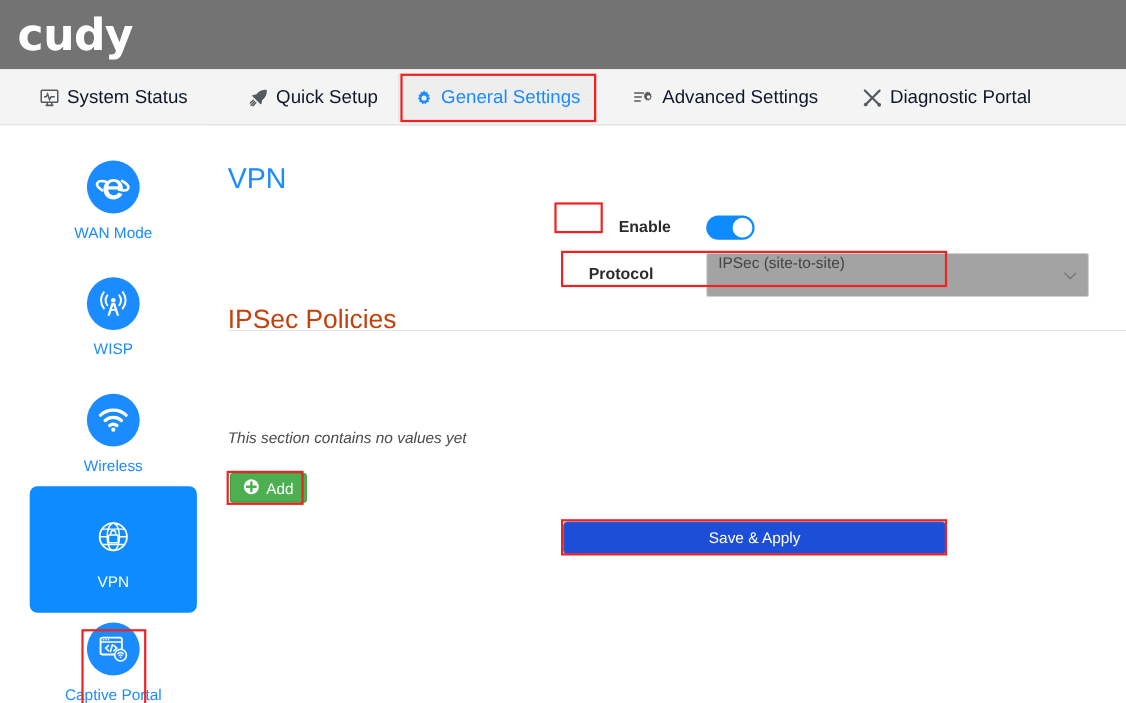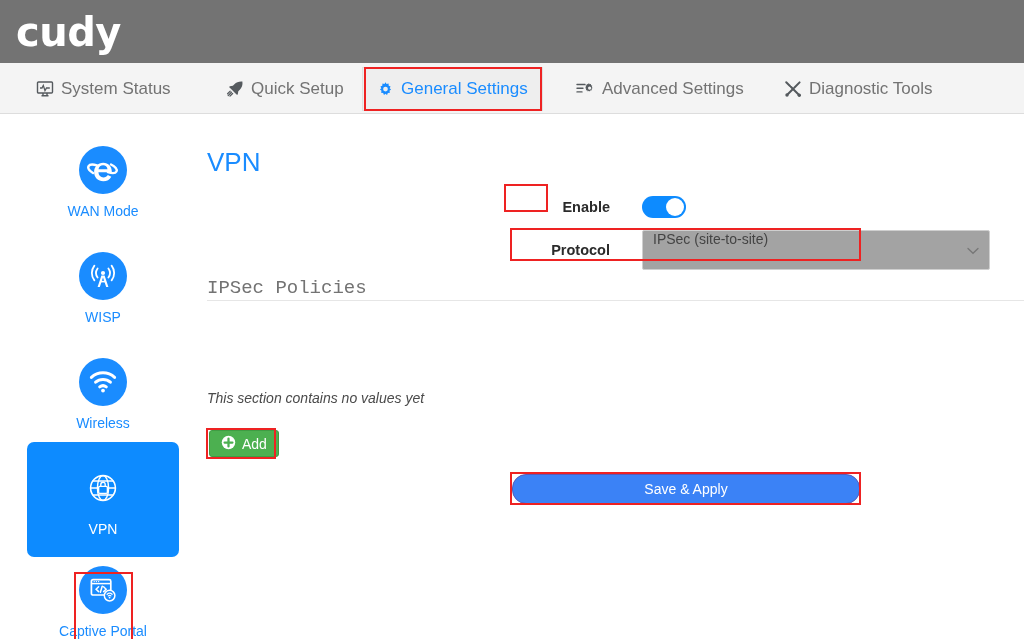--- a/index.html
+++ b/index.html
@@ -49,21 +49,21 @@
   .nav-tab {
     position: absolute;
     top: 4px;
     height: 44px;
     display: flex;
     align-items: center;
     gap: 7px;
     padding: 0 14px;
     box-sizing: border-box;
     font-size: 17px;
-    color: #737373;
+    color: #0f172a;
     white-space: nowrap;
     cursor: pointer;
   }
   .nav-tab.active {
     background: #eeeeee;
     border: 1px solid #e0e0e0;
     color: #1a8cff;
   }
   .nav-ico { display: inline-flex; align-items: center; }
   .nav-ico svg { display: block; }
@@ -156,21 +156,21 @@
   }
   .toggle .knob {
     position: absolute;
     top: 2px; left: 24px;
     width: 18px; height: 18px;
     border-radius: 50%;
     background: #ffffff;
   }
 
   
-  #protocol-row { left: 250px; top: 116px; }
+  #protocol-row { left: 234px; top: 116px; gap: 16px; }
   .select-box {
     margin-left: 32px;
     width: 348px;
     height: 40px;
     border: 1px solid #cfcfcf;
     background: #a3a3a3;
     border-radius: 2px;
     display: flex;
     align-items: flex-start;
     padding: 0 10px;
@@ -184,24 +184,23 @@
     position: absolute;
     right: 10px;
     top: 50%;
     transform: translateY(-50%);
   }
 
   
   #policies-title {
     position: absolute;
     left: 17px; top: 163px;
-    font-size: 19px;
-    color: #737373;
+    font-size: 24px;
+    color: #c2410c;
     font-weight: 400;
-    font-family: Liberation Mono, monospace;
   }
   #policies-divider {
     position: absolute;
     left: 17px; top: 186px;
     width: 817px;
     height: 1px;
     background: #e6e6e6;
   }
 
   
@@ -245,23 +244,23 @@
     box-sizing: border-box;
     cursor: pointer;
   }
 
   
   #save-btn {
     position: absolute;
     left: 322px; top: 360px;
     width: 348px;
     height: 30px;
-    background: #3b82f6;
+    background: #1d4ed8;
     border: 1px solid #5a5ab4;
-    border-radius: 14px;
+    border-radius: 4px;
     color: #ffffff;
     font-size: 14px;
     display: flex;
     align-items: center;
     justify-content: center;
     cursor: pointer;
     box-sizing: border-box;
   }
 </style>
 </head>
@@ -317,21 +316,21 @@
 
   <div class="nav-tab" style="left:770px;">
     <span class="nav-ico">
       <svg width="18" height="18" viewBox="0 0 18 18">
         <path d="M2.2 2.2 L6.0 6.0 M6.8 6.8 L15.3 15.3" stroke="#555a5e" stroke-width="2" stroke-linecap="round"></path>
         <path d="M15.6 2.4 L10.5 7.5 M9.7 8.3 L3.0 15.0" stroke="#555a5e" stroke-width="2" stroke-linecap="round"></path>
         <circle cx="3.0" cy="15.0" r="1.7" fill="#555a5e"></circle>
         <circle cx="15.3" cy="15.3" r="1.7" fill="#555a5e"></circle>
       </svg>
     </span>
-    <span>Diagnostic Tools</span>
+    <span>Diagnostic Portal</span>
   </div>
 </div>
 <div class="redbox" style="left:364px; top:67px; width:178px; height:44px;"></div>
 
 <div id="sidebar">
 
   <div class="side-item" style="top:22px;">
     <span class="side-icon">
       <svg width="34" height="34" viewBox="0 0 34 34">
         <path d="M7 20c-3.6-2.2-5.4-5-4.4-6.8 1-1.8 4.4-2 8.3-.8" fill="none" stroke="#ffffff" stroke-width="2.4" stroke-linecap="round"></path>

